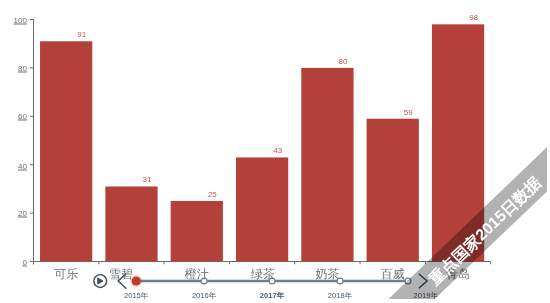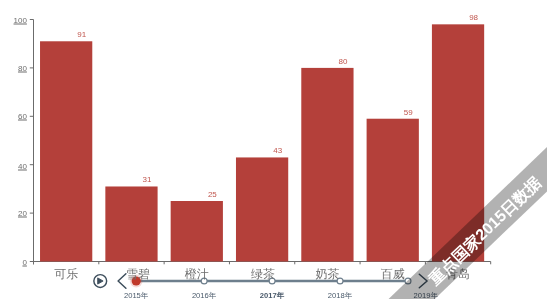--- a/index.html
+++ b/index.html
@@ -87,21 +87,21 @@
     <div id="y-labels">
         <div class="ylabel" style="left: 0px; width: 26.9px; top: 261.5px;">0</div>
         <div class="ylabel" style="left: 0px; width: 26.9px; top: 213.1px;">20</div>
         <div class="ylabel" style="left: 0px; width: 26.9px; top: 166px;">40</div>
         <div class="ylabel" style="left: 0px; width: 26.9px; top: 116.3px;">60</div>
         <div class="ylabel" style="left: 0px; width: 26.9px; top: 67.9px;">80</div>
         <div class="ylabel" style="left: 0px; width: 26.9px; top: 19.5px;">100</div>
       </div>
     <div id="x-labels">
         <div class="xlabel" style="left: 33.1571px; width: 66px; top: 266px;">可乐</div>
-        <div class="xlabel" style="left: 105px; width: 66px; top: 266px;">雪碧</div>
+        <div class="xlabel" style="left: 88px; width: 66px; top: 266px;">雪碧</div>
         <div class="xlabel" style="left: 163.786px; width: 66px; top: 266px;">橙汁</div>
         <div class="xlabel" style="left: 230px; width: 66px; top: 266px; font-family: Liberation Mono, monospace;">绿茶</div>
         <div class="xlabel" style="left: 294.414px; width: 66px; top: 266px;">奶茶</div>
         <div class="xlabel" style="left: 359.729px; width: 66px; top: 266px;">百威</div>
         <div class="xlabel" style="left: 425.043px; width: 66px; top: 266px;">青岛</div>
       </div>
     <div id="v-labels">
         <div class="vlabel" style="left: 46.1571px; width: 40px; top: 30.28px;">91</div>
         <div class="vlabel" style="left: 111.471px; width: 40px; top: 175px;">31</div>
         <div class="vlabel" style="left: 176.786px; width: 40px; top: 190px;">25</div>

